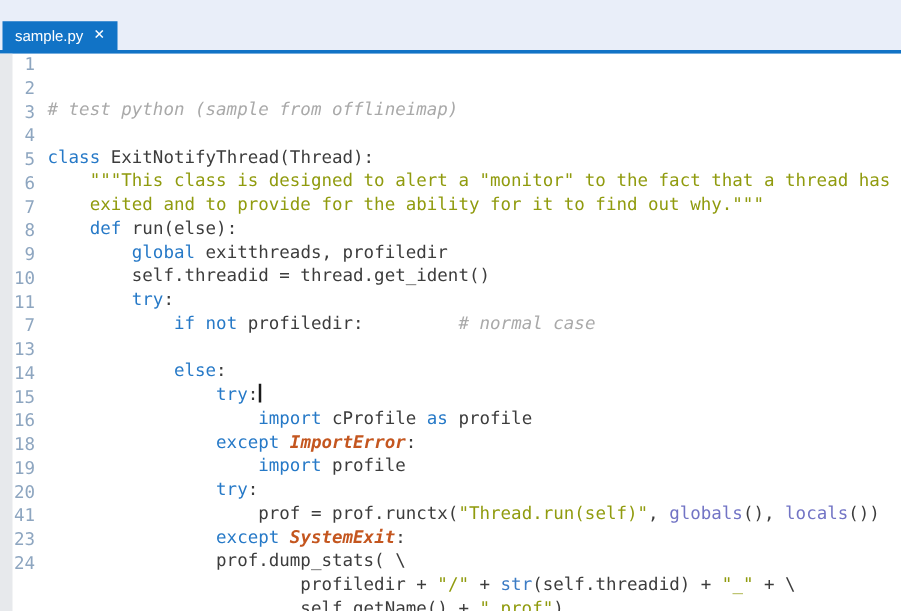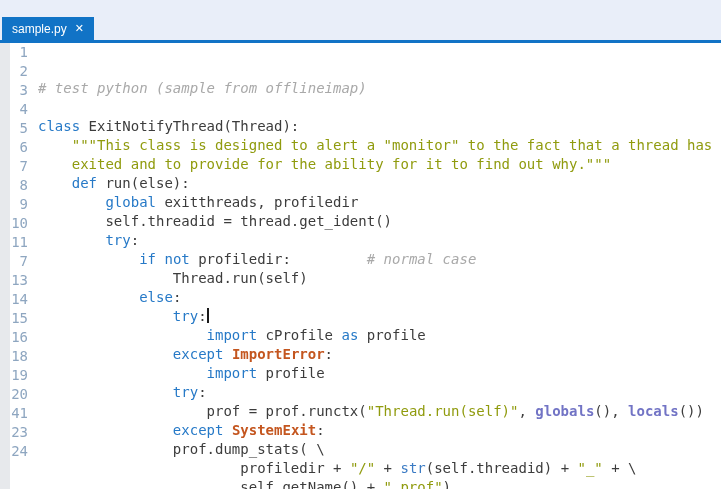--- a/index.html
+++ b/index.html
@@ -54,22 +54,22 @@
     box-shadow: inset 0 0 0 1px var(--curline_border, #d9d9d9);
   }
   .guide {
     position: absolute; top: 0; bottom: 0; width: 0;
     border-left: 1px dotted var(--guide, #d8dbde);
   }
   .tk.txt  { color: var(--fg, #3c3c3c); }
   .tk.kw   { color: var(--kw, #2679c7); font-weight: normal; }
   .tk.com  { color: var(--com, #a9a9a9); font-style: italic; }
   .tk.str  { color: var(--str, #909b0e); }
-  .tk.exc  { color: var(--exc, #c4561f); font-weight: bold; }
-  .tk.bi   { color: var(--bi, #7274c5); font-weight: bold; }
+  .tk.exc  { color: var(--exc, #c4561f); font-weight: bold; font-style: italic; }
+  .tk.bi   { color: var(--bi, #7274c5); }
   .tk.bi2  { color: var(--bi2, #3b7bc4); }
   .caret {
     display: inline-block; width: 2px; height: 15px;
     margin-bottom: -2px;
     background: var(--caret, #1a1a1a);
   }
 </style>
 </head>
 <body>
 
@@ -88,21 +88,21 @@
         <div class="line"><span class="lnum">1</span><span class="code"><span class="tk com"># test python (sample from offlineimap)</span></span></div>
         <div class="line"><span class="lnum">2</span><span class="code"></span></div>
         <div class="line"><span class="lnum">3</span><span class="code"><span class="tk kw">class</span><span class="tk txt"> ExitNotifyThread(Thread):</span></span></div>
         <div class="line"><span class="lnum">4</span><span class="code"><span class="tk txt">    </span><span class="tk str">"""This class is designed to alert a "monitor" to the fact that a thread has</span></span></div>
         <div class="line"><span class="lnum">5</span><span class="code"><span class="tk txt">    </span><span class="tk str">exited and to provide for the ability for it to find out why."""</span></span></div>
         <div class="line"><span class="lnum">6</span><span class="code"><span class="tk txt">    </span><span class="tk kw">def</span><span class="tk txt"> run(else):</span></span></div>
         <div class="line"><span class="lnum">7</span><span class="code"><span class="guide" style="left: calc(4ch + 2px);"></span><span class="tk txt">        </span><span class="tk kw">global</span><span class="tk txt"> exitthreads, profiledir</span></span></div>
         <div class="line"><span class="lnum">8</span><span class="code"><span class="guide" style="left: calc(4ch + 2px);"></span><span class="tk txt">        self.threadid = thread.get_ident()</span></span></div>
         <div class="line"><span class="lnum">9</span><span class="code"><span class="guide" style="left: calc(4ch + 2px);"></span><span class="tk txt">        </span><span class="tk kw">try</span><span class="tk txt">:</span></span></div>
         <div class="line"><span class="lnum">10</span><span class="code"><span class="guide" style="left: calc(4ch + 2px);"></span><span class="guide" style="left: calc(8ch + 2px);"></span><span class="tk txt">            </span><span class="tk kw">if</span><span class="tk txt"> </span><span class="tk kw">not</span><span class="tk txt"> profiledir:         </span><span class="tk com"># normal case</span></span></div>
-        <div class="line"><span class="lnum">11</span><span class="code"><span class="guide" style="left: calc(4ch + 2px);"></span><span class="guide" style="left: calc(8ch + 2px);"></span><span class="guide" style="left: calc(12ch + 2px);"></span><span class="tk txt">                Thread.run(self)</span></span></div>
+        <div class="line"><span class="lnum">11</span><span class="code"><span class="guide" style="left: calc(4ch + 2px);"></span><span class="guide" style="left: calc(8ch + 2px);"></span><span class="guide" style="left: calc(12ch + 2px);"></span></span></div>
         <div class="line"><span class="lnum">7</span><span class="code"><span class="guide" style="left: calc(4ch + 2px);"></span><span class="guide" style="left: calc(8ch + 2px);"></span><span class="tk txt">            </span><span class="tk kw">else</span><span class="tk txt">:</span></span></div>
         <div class="line current"><span class="lnum">13</span><span class="code"><span class="guide" style="left: calc(4ch + 2px);"></span><span class="guide" style="left: calc(8ch + 2px);"></span><span class="guide" style="left: calc(12ch + 2px);"></span><span class="tk txt">                </span><span class="tk kw">try</span><span class="tk txt">:</span><span class="caret"></span></span></div>
         <div class="line"><span class="lnum">14</span><span class="code"><span class="guide" style="left: calc(4ch + 2px);"></span><span class="guide" style="left: calc(8ch + 2px);"></span><span class="guide" style="left: calc(12ch + 2px);"></span><span class="guide" style="left: calc(16ch + 2px);"></span><span class="tk txt">                    </span><span class="tk kw">import</span><span class="tk txt"> cProfile </span><span class="tk kw">as</span><span class="tk txt"> profile</span></span></div>
         <div class="line"><span class="lnum">15</span><span class="code"><span class="guide" style="left: calc(4ch + 2px);"></span><span class="guide" style="left: calc(8ch + 2px);"></span><span class="guide" style="left: calc(12ch + 2px);"></span><span class="tk txt">                </span><span class="tk kw">except</span><span class="tk txt"> </span><span class="tk exc">ImportError</span><span class="tk txt">:</span></span></div>
         <div class="line"><span class="lnum">16</span><span class="code"><span class="guide" style="left: calc(4ch + 2px);"></span><span class="guide" style="left: calc(8ch + 2px);"></span><span class="guide" style="left: calc(12ch + 2px);"></span><span class="guide" style="left: calc(16ch + 2px);"></span><span class="tk txt">                    </span><span class="tk kw">import</span><span class="tk txt"> profile</span></span></div>
         <div class="line"><span class="lnum">18</span><span class="code"><span class="guide" style="left: calc(4ch + 2px);"></span><span class="guide" style="left: calc(8ch + 2px);"></span><span class="guide" style="left: calc(12ch + 2px);"></span><span class="tk txt">                </span><span class="tk kw">try</span><span class="tk txt">:</span></span></div>
         <div class="line"><span class="lnum">19</span><span class="code"><span class="guide" style="left: calc(4ch + 2px);"></span><span class="guide" style="left: calc(8ch + 2px);"></span><span class="guide" style="left: calc(12ch + 2px);"></span><span class="guide" style="left: calc(16ch + 2px);"></span><span class="tk txt">                    prof = prof.runctx(</span><span class="tk str">"Thread.run(self)"</span><span class="tk txt">, </span><span class="tk bi">globals</span><span class="tk txt">(), </span><span class="tk bi">locals</span><span class="tk txt">())</span></span></div>
         <div class="line"><span class="lnum">20</span><span class="code"><span class="guide" style="left: calc(4ch + 2px);"></span><span class="guide" style="left: calc(8ch + 2px);"></span><span class="guide" style="left: calc(12ch + 2px);"></span><span class="tk txt">                </span><span class="tk kw">except</span><span class="tk txt"> </span><span class="tk exc">SystemExit</span><span class="tk txt">:</span></span></div>
         <div class="line"><span class="lnum">41</span><span class="code"><span class="guide" style="left: calc(4ch + 2px);"></span><span class="guide" style="left: calc(8ch + 2px);"></span><span class="guide" style="left: calc(12ch + 2px);"></span><span class="tk txt">                prof.dump_stats( \</span></span></div>
         <div class="line"><span class="lnum">23</span><span class="code"><span class="guide" style="left: calc(4ch + 2px);"></span><span class="guide" style="left: calc(8ch + 2px);"></span><span class="guide" style="left: calc(12ch + 2px);"></span><span class="guide" style="left: calc(16ch + 2px);"></span><span class="guide" style="left: calc(20ch + 2px);"></span><span class="tk txt">                        profiledir + </span><span class="tk str">"/"</span><span class="tk txt"> + </span><span class="tk bi2">str</span><span class="tk txt">(self.threadid) + </span><span class="tk str">"_"</span><span class="tk txt"> + \</span></span></div>

